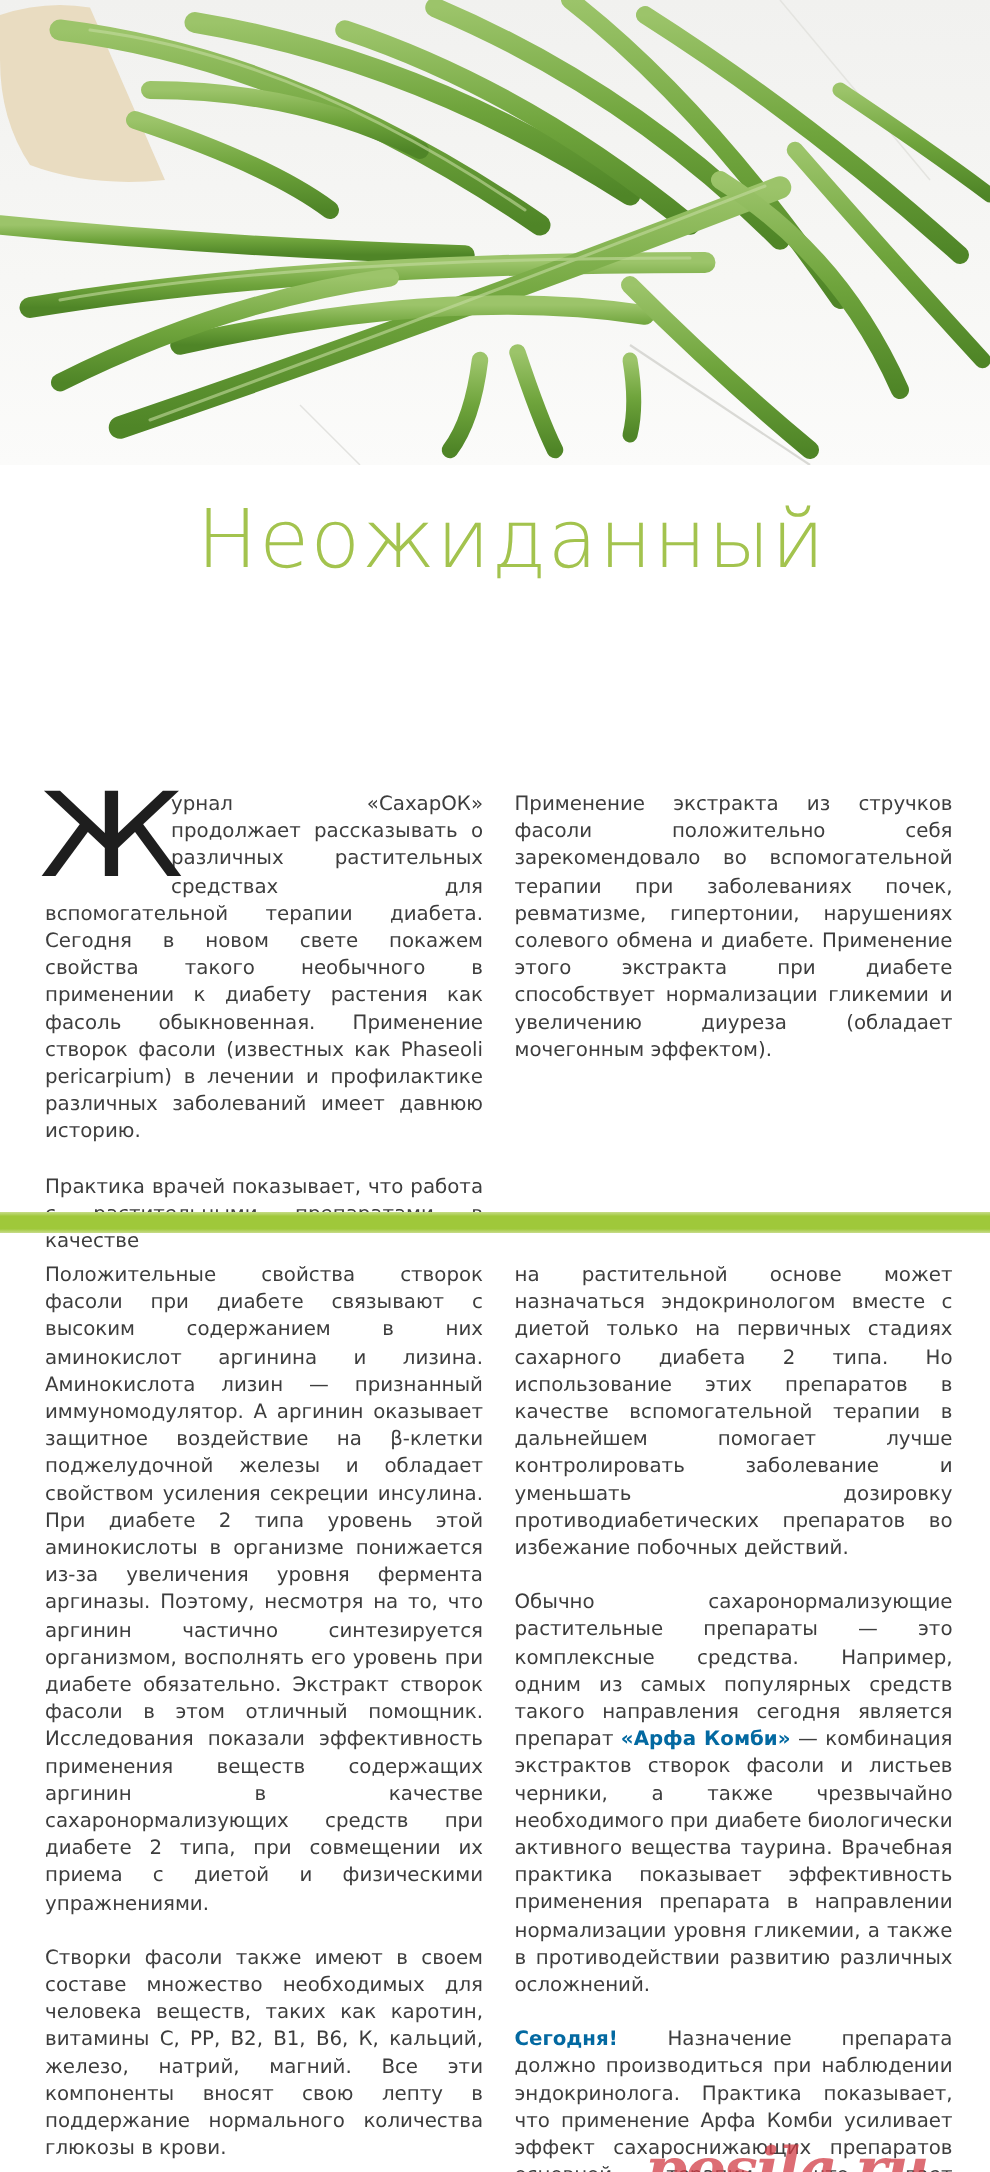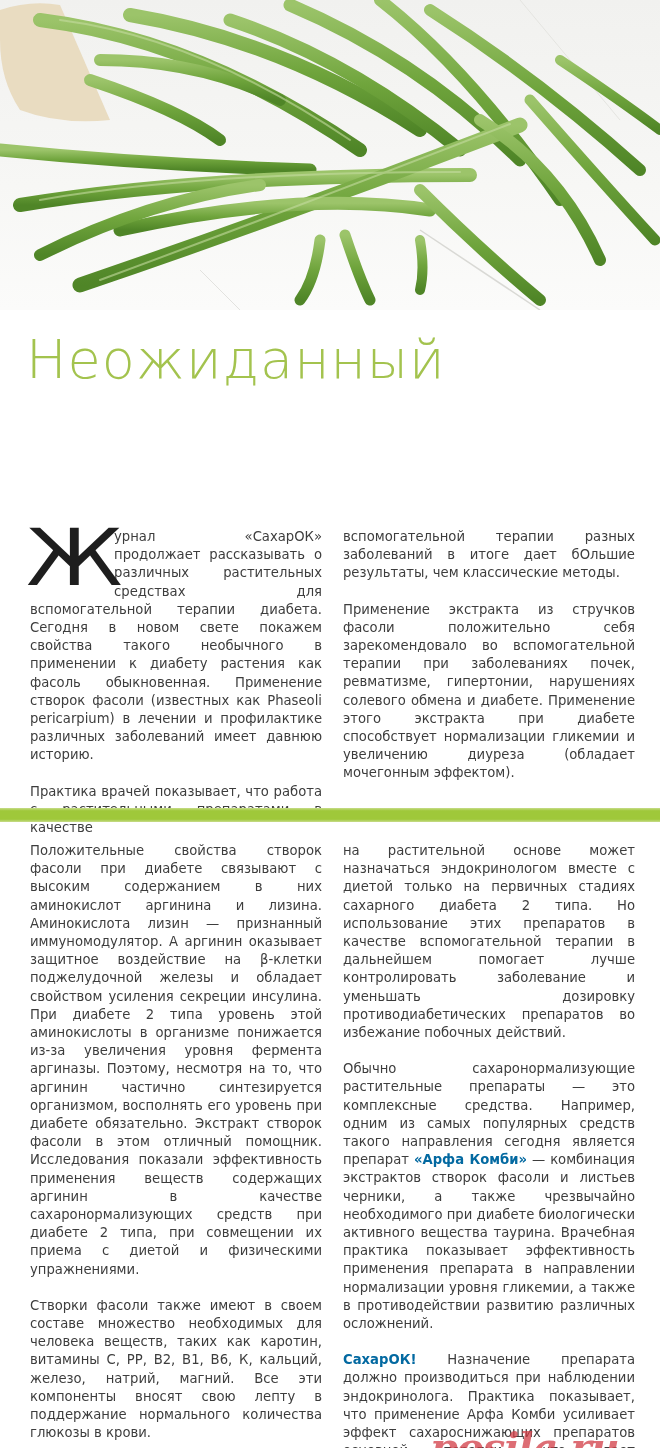--- a/index.html
+++ b/index.html
@@ -1,19 +1,19 @@
 <!DOCTYPE html>
 <html><head>
 <meta charset="utf-8">
 <style>
   html,body{margin:0;padding:0;background:#fff;}
   body{width:660px;height:1448px;overflow:hidden;position:relative;font-family:"DejaVu Sans","Liberation Sans",sans-serif;color:#3a3a3a;}
   .hero{position:absolute;left:0;top:0;width:660px;height:310px;overflow:hidden;background:linear-gradient(180deg,#f1f1ef 0%,#f7f7f5 60%,#fbfbfa 100%);}
   .hero svg{position:absolute;left:0;top:0;}
-  .title{position:absolute;left:26px;top:330px;width:630px;margin:0;font-family:"DejaVu Sans",sans-serif;font-weight:200;font-size:54px;line-height:60px;color:#a3c34e;letter-spacing:1px;}
+  .title{position:absolute;left:26px;top:330px;width:630px;margin:0;font-family:"DejaVu Sans",sans-serif;font-weight:200;font-size:54px;line-height:60px;color:#a3c34e;letter-spacing:1px;text-align:center;}
   .title span{display:block;}
   .col{position:absolute;font-size:13.2px;line-height:18.2px;text-align:justify;color:#3d3d3d;}
   .col p{margin:0 0 18px 0;}
   .col1{left:30px;top:528px;width:292px;}
   .col2{left:343px;top:528px;width:292px;}
   .dropcap{float:left;font-family:"DejaVu Sans",sans-serif;font-size:78px;line-height:60px;height:58px;margin:0 4px 0 -4px;color:#1e1e1e;font-weight:400;transform:scaleX(1.15);transform-origin:left;}
   .band{position:absolute;left:0;top:808px;width:660px;height:14px;background:linear-gradient(180deg,#c7dc8a 0%,#9fc83a 20%,#9fc83a 80%,#c7dc8a 100%);}
   .col3{left:30px;top:842px;width:292px;}
   .col4{left:343px;top:842px;width:292px;}
   .bold{font-weight:bold;color:#0369a1;}
@@ -71,31 +71,30 @@
 <h1 class="title">
   <span>Неожиданный</span>
 </h1>
 
 <div class="col col1">
   <p><span class="dropcap">Ж</span><span>урнал «СахарОК» продолжает рассказывать о различных растительных средствах для вспомогательной терапии диабета. Сегодня в новом свете покажем свойства такого необычного в применении к диабету растения как фасоль обыкновенная. Применение створок фасоли (известных как Phaseoli pericarpium) в лечении и профилактике различных заболеваний имеет давнюю историю.</span></p>
   <p>Практика врачей показывает, что работа с растительными препаратами в качестве</p>
 </div>
 
 <div class="col col2">
-  <p>вспомогательной терапии разных заболеваний в итоге дает бОльшие результаты, чем классические методы.</p>
   <p>Применение экстракта из стручков фасоли положительно себя зарекомендовало во вспомогательной терапии при заболеваниях почек, ревматизме, гипертонии, нарушениях солевого обмена и диабете. Применение этого экстракта при диабете способствует нормализации гликемии и увеличению диуреза (обладает мочегонным эффектом).</p>
 </div>
 
 <div class="band"></div>
 
 <div class="col col3">
   <p>Положительные свойства створок фасоли при диабете связывают с высоким содержанием в них аминокислот аргинина и лизина. Аминокислота лизин — признанный иммуномодулятор. А аргинин оказывает защитное воздействие на β-клетки поджелудочной железы и обладает свойством усиления секреции инсулина. При диабете 2 типа уровень этой аминокислоты в организме понижается из-за увеличения уровня фермента аргиназы. Поэтому, несмотря на то, что аргинин частично синтезируется организмом, восполнять его уровень при диабете обязательно. Экстракт створок фасоли в этом отличный помощник. Исследования показали эффективность применения веществ содержащих аргинин в качестве сахаронормализующих средств при диабете 2 типа, при совмещении их приема с диетой и физическими упражнениями.</p>
   <p>Створки фасоли также имеют в своем составе множество необходимых для человека веществ, таких как каротин, витамины С, РР, В2, В1, В6, К, кальций, железо, натрий, магний. Все эти компоненты вносят свою лепту в поддержание нормального количества глюкозы в крови.</p>
 
 </div>
 
 <div class="col col4">
   <p>на растительной основе может назначаться эндокринологом вместе с диетой только на первичных стадиях сахарного диабета 2 типа. Но использование этих препаратов в качестве вспомогательной терапии в дальнейшем помогает лучше контролировать заболевание и уменьшать дозировку противодиабетических препаратов во избежание побочных действий.</p>
   <p><span>Обычно сахаронормализующие растительные препараты — это комплексные средства. Например, одним из самых популярных средств такого направления сегодня является препарат </span><span class="bold">«Арфа Комби»</span><span> — комбинация экстрактов створок фасоли и листьев черники, а также чрезвычайно необходимого при диабете биологически активного вещества таурина. Врачебная практика показывает эффективность применения препарата в направлении нормализации уровня гликемии, а также в противодействии развитию различных осложнений.</span></p>
-  <p><span class="bold">СахарОК!</span><span> Назначение препарата должно производиться при наблюдении эндокринолога. Практика показывает, что применение Арфа Комби усиливает эффект сахароснижающих препаратов основной терапии, что дает возможность снижать дозировку последних.</span></p>
+  <p><span class="bold">Сегодня!</span><span> Назначение препарата должно производиться при наблюдении эндокринолога. Практика показывает, что применение Арфа Комби усиливает эффект сахароснижающих препаратов основной терапии, что дает возможность снижать дозировку последних.</span></p>
 </div>
 
 <div class="watermark">posila.ru</div>
 
 </body></html>

